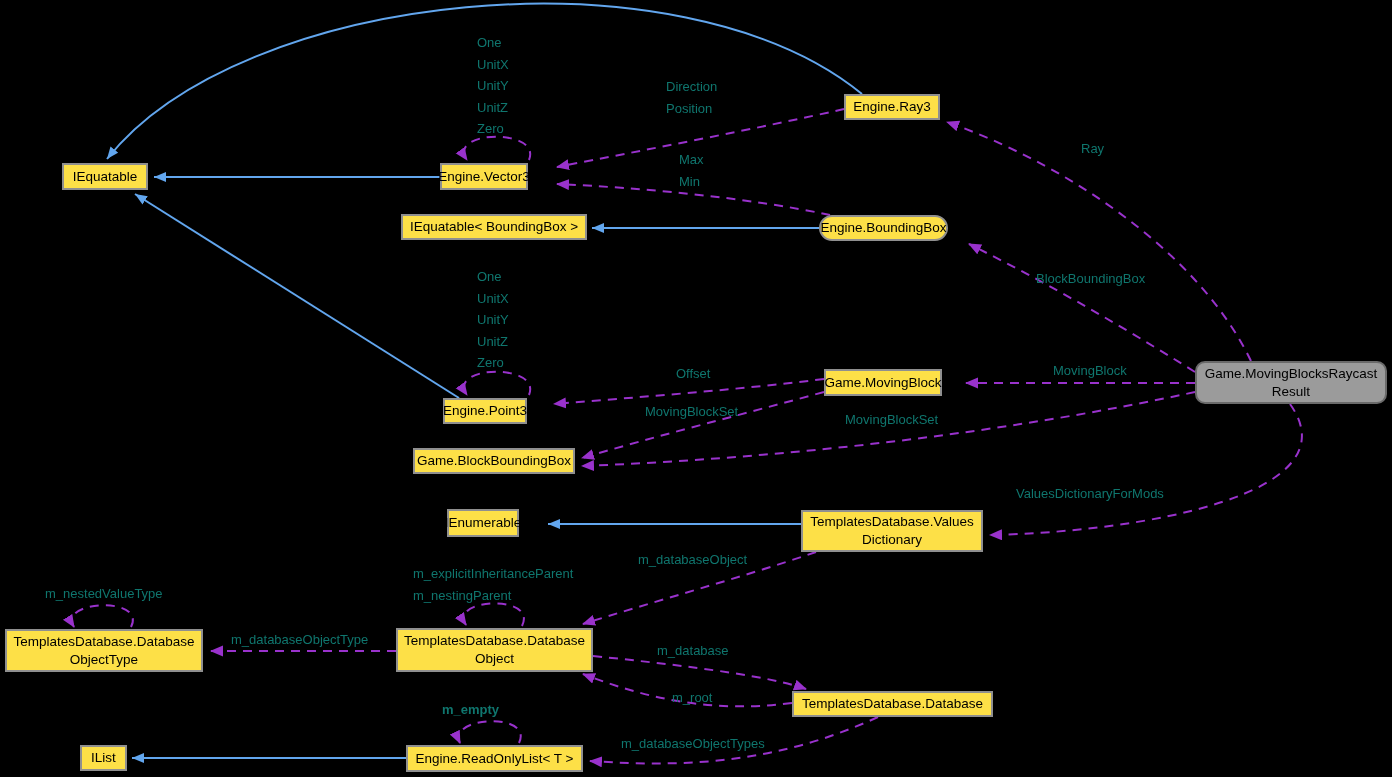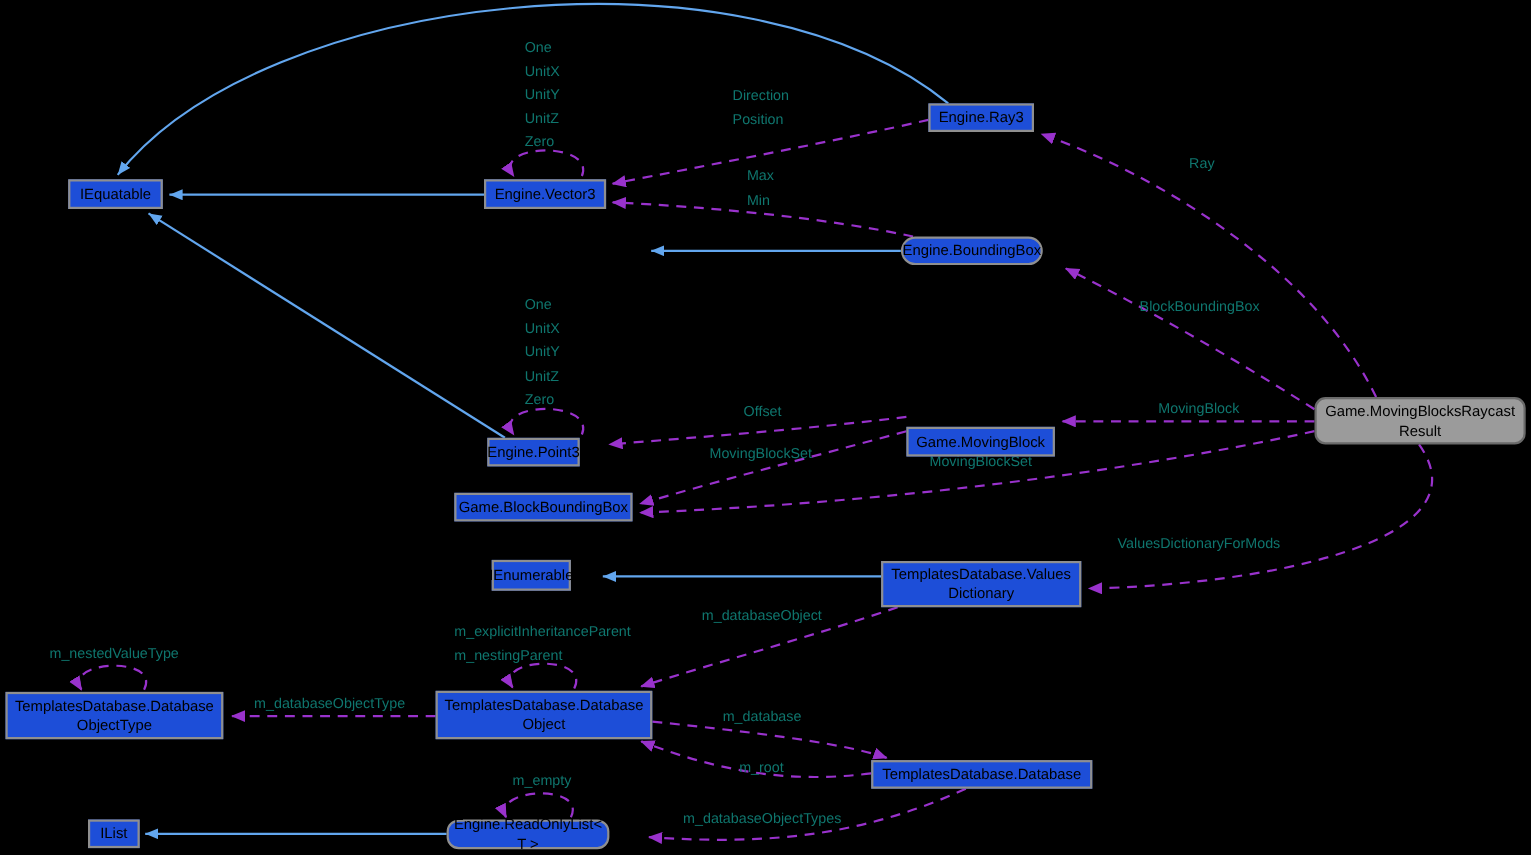--- a/index.html
+++ b/index.html
@@ -2,21 +2,21 @@
 <html><head>
 <meta charset="utf-8">
 <style>
   html,body{margin:0;padding:0;background:#000;}
   #stage{position:relative;width:1392px;height:777px;background:#000;overflow:hidden;
          font-family:"Liberation Sans","DejaVu Sans",sans-serif;}
   #edges{position:absolute;left:0;top:0;z-index:1;}
   .elabel{position:absolute;z-index:2;color:#0f766e;font-size:13px;line-height:21.5px;
           white-space:pre-line;}
   .node{position:absolute;z-index:3;display:flex;align-items:center;justify-content:center;
-        background:#1d4ed8;border:2px solid #8f8f8f;color:#000;font-size:13.5px;line-height:1.3;
+        background:#fde047;border:2px solid #8f8f8f;color:#000;font-size:13.5px;line-height:1.3;
         text-align:center;white-space:pre-line;box-sizing:border-box;}
   .node.hl{background:#9b9b9b;border-color:#6a6a6a;}
 </style>
 </head>
 <body>
 
 <div id="stage">
 
   <svg id="edges" width="1392" height="777" viewBox="0 0 1392 777">
     <defs>
@@ -81,36 +81,37 @@
   <div class="elabel" style="left:1053px;top:360px;">MovingBlock</div>
   <div class="elabel" style="left:845px;top:409px;">MovingBlockSet</div>
   <div class="elabel" style="left:1016px;top:483px;">ValuesDictionaryForMods</div>
   <div class="elabel" style="left:638px;top:549px;">m_databaseObject</div>
   <div class="elabel" style="left:413px;top:563px;">m_explicitInheritanceParent
 m_nestingParent</div>
   <div class="elabel" style="left:45px;top:583px;">m_nestedValueType</div>
   <div class="elabel" style="left:231px;top:629px;">m_databaseObjectType</div>
   <div class="elabel" style="left:657px;top:640px;">m_database</div>
   <div class="elabel" style="left:672px;top:687px;">m_root</div>
-  <div class="elabel" style="left:466px;top:699px;">m_empty</div>
+  <div class="elabel" style="left:442px;top:699px;font-weight:bold;">m_empty</div>
   <div class="elabel" style="left:621px;top:733px;">m_databaseObjectTypes</div>
 
   <div class="node" style="left:62px;top:163px;width:86px;height:27px;">IEquatable</div>
-  <div class="node" style="left:440px;top:163px;width:111px;height:27px;">Engine.Vector3</div>
+  <div class="node" style="left:440px;top:163px;width:88px;height:27px;">Engine.Vector3</div>
   <div class="node" style="left:844px;top:94px;width:96px;height:26px;">Engine.Ray3</div>
+  <div class="node" style="left:401px;top:214px;width:186px;height:26px;">IEquatable&lt; BoundingBox &gt;</div>
   <div class="node" style="left:819px;top:215px;width:129px;height:26px;border-radius:13px;">Engine.BoundingBox</div>
   <div class="node" style="left:443px;top:398px;width:84px;height:26px;">Engine.Point3</div>
-  <div class="node" style="left:824px;top:388px;width:135px;height:27px;">Game.MovingBlock</div>
+  <div class="node" style="left:824px;top:369px;width:118px;height:27px;">Game.MovingBlock</div>
   <div class="node hl" style="left:1195px;top:361px;width:192px;height:43px;border-radius:10px;">Game.MovingBlocksRaycast
 Result</div>
   <div class="node" style="left:413px;top:448px;width:162px;height:26px;">Game.BlockBoundingBox</div>
   <div class="node" style="left:447px;top:509px;width:72px;height:28px;">IEnumerable</div>
   <div class="node" style="left:801px;top:510px;width:182px;height:42px;">TemplatesDatabase.Values
 Dictionary</div>
   <div class="node" style="left:5px;top:629px;width:198px;height:43px;">TemplatesDatabase.Database
 ObjectType</div>
   <div class="node" style="left:396px;top:628px;width:197px;height:44px;">TemplatesDatabase.Database
 Object</div>
   <div class="node" style="left:792px;top:691px;width:201px;height:26px;">TemplatesDatabase.Database</div>
   <div class="node" style="left:80px;top:745px;width:47px;height:26px;">IList</div>
-  <div class="node" style="left:406px;top:745px;width:148px;height:27px;border-radius:11px;">Engine.ReadOnlyList&lt; T &gt;</div>
+  <div class="node" style="left:406px;top:745px;width:177px;height:27px;">Engine.ReadOnlyList&lt; T &gt;</div>
 
 </div>
 
 </body></html>

